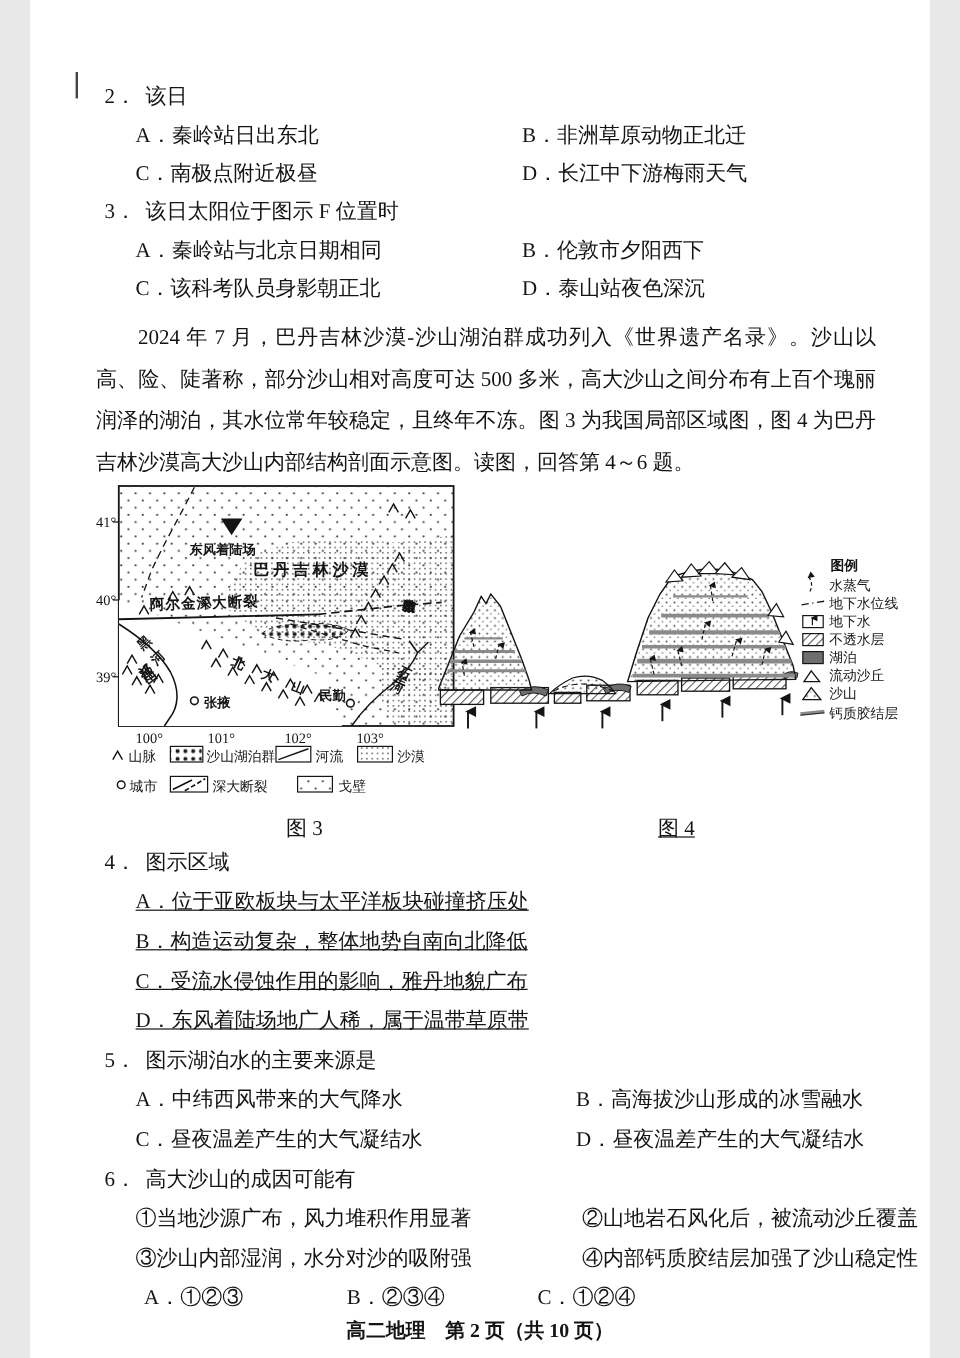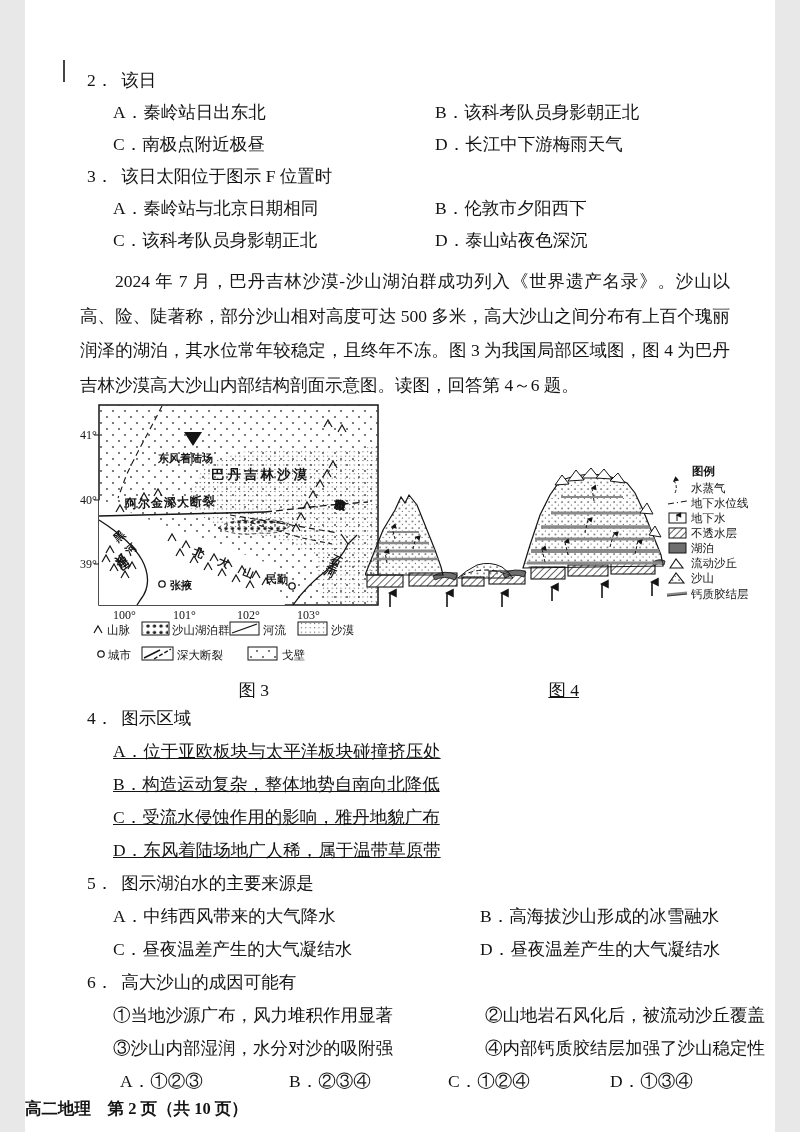--- a/index.html
+++ b/index.html
@@ -15,42 +15,42 @@
   .opts23 { margin-left:26px; display:grid; grid-template-columns:322px 1fr; }
   .para { margin:8px 0 0 -7px; line-height:34.5px; text-align:justify; text-indent:2em; }
   .figures { position:relative; height:300px; margin-left:-62px; margin-right:-45px; }
   .figures svg { position:absolute; }
   .figcap { position:absolute; top:276px; width:60px; text-align:right; line-height:24px; }
   .q456 .qrow { line-height:33px; }
   .optsA { margin-left:26px;text-decoration:underline; }
   .opts5 { margin-left:26px; display:grid; grid-template-columns:367px 1fr; }
   .opts6 { margin-left:26px; display:grid; grid-template-columns:372px 1fr; }
   .ans6 { margin-left:33px; display:grid; grid-template-columns:169px 159px 162px auto; }
-  .footer { position:absolute; left:0; right:0; top:1098px; font-weight:bold; font-size:16.5px; }
+  .footer { position:absolute; left:0; right:0; top:1098px; text-align:center; font-weight:bold; font-size:16.5px; }
   svg text { font-family:"Liberation Serif","DejaVu Serif",serif; fill:#141414; }
   .mlab { font-size:11px; }
   .mlab-big { font-size:13.5px; font-weight:600; letter-spacing:3px; }
   .mlab-fault { font-size:12px; font-weight:700; letter-spacing:1px; }
   .mlab-bold { font-size:11px; font-weight:700; }
   .vtext { writing-mode:vertical-rl; text-orientation:upright; }
   .leg4 { font-size:11.5px; }
 </style>
 </head>
 <body>
 
 <div class="page">
   <div class="artifact"></div>
 
   <div class="q23">
     <div class="qrow stem">
       <span class="num">2．</span><span>该日</span>
     </div>
     <div class="opts23">
       <div class="qrow">A．秦岭站日出东北</div>
-      <div class="qrow">B．该科考队员身影朝正北</div>
+      <div class="qrow">B．非洲草原动物正北迁</div>
       <div class="qrow">C．南极点附近极昼</div>
       <div class="qrow">D．长江中下游梅雨天气</div>
     </div>
   </div>
 
   <div class="q23">
     <div class="qrow stem">
       <span class="num">3．</span><span>该日太阳位于图示 F 位置时</span>
     </div>
     <div class="opts23">
@@ -349,18 +349,17 @@
     <div class="opts6">
       <div class="qrow">①当地沙源广布，风力堆积作用显著</div>
       <div class="qrow">②山地岩石风化后，被流动沙丘覆盖</div>
       <div class="qrow">③沙山内部湿润，水分对沙的吸附强</div>
       <div class="qrow">④内部钙质胶结层加强了沙山稳定性</div>
     </div>
     <div class="ans6">
       <div class="qrow">A．①②③</div>
       <div class="qrow">B．②③④</div>
       <div class="qrow">C．①②④</div>
-      <div class="qrow">D．①③④</div>
     </div>
   </div>
 
   <div class="footer">高二地理　第 2 页（共 10 页）</div>
 </div>
 
 </body></html>

